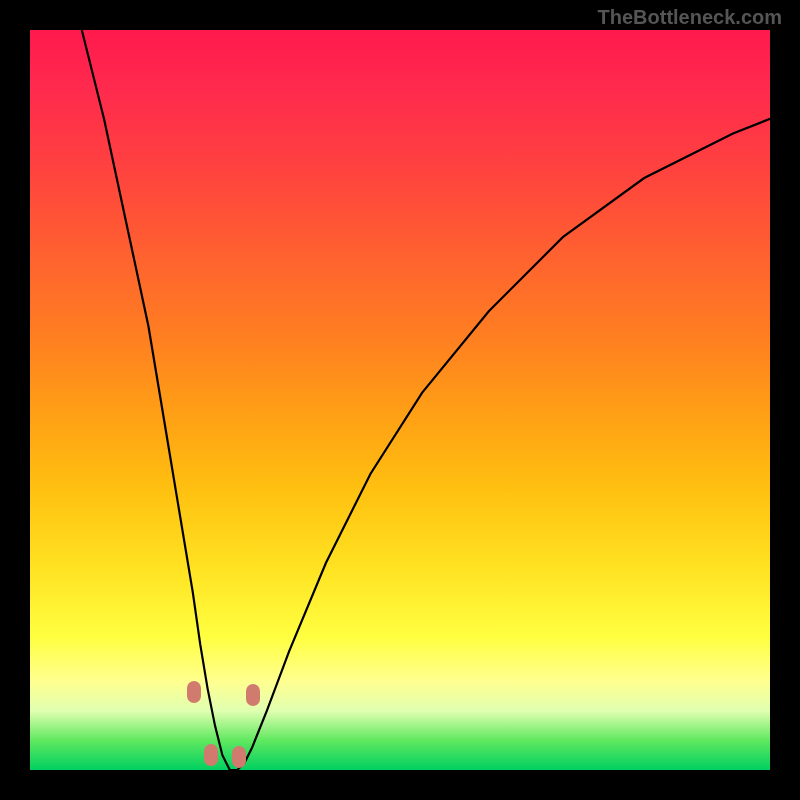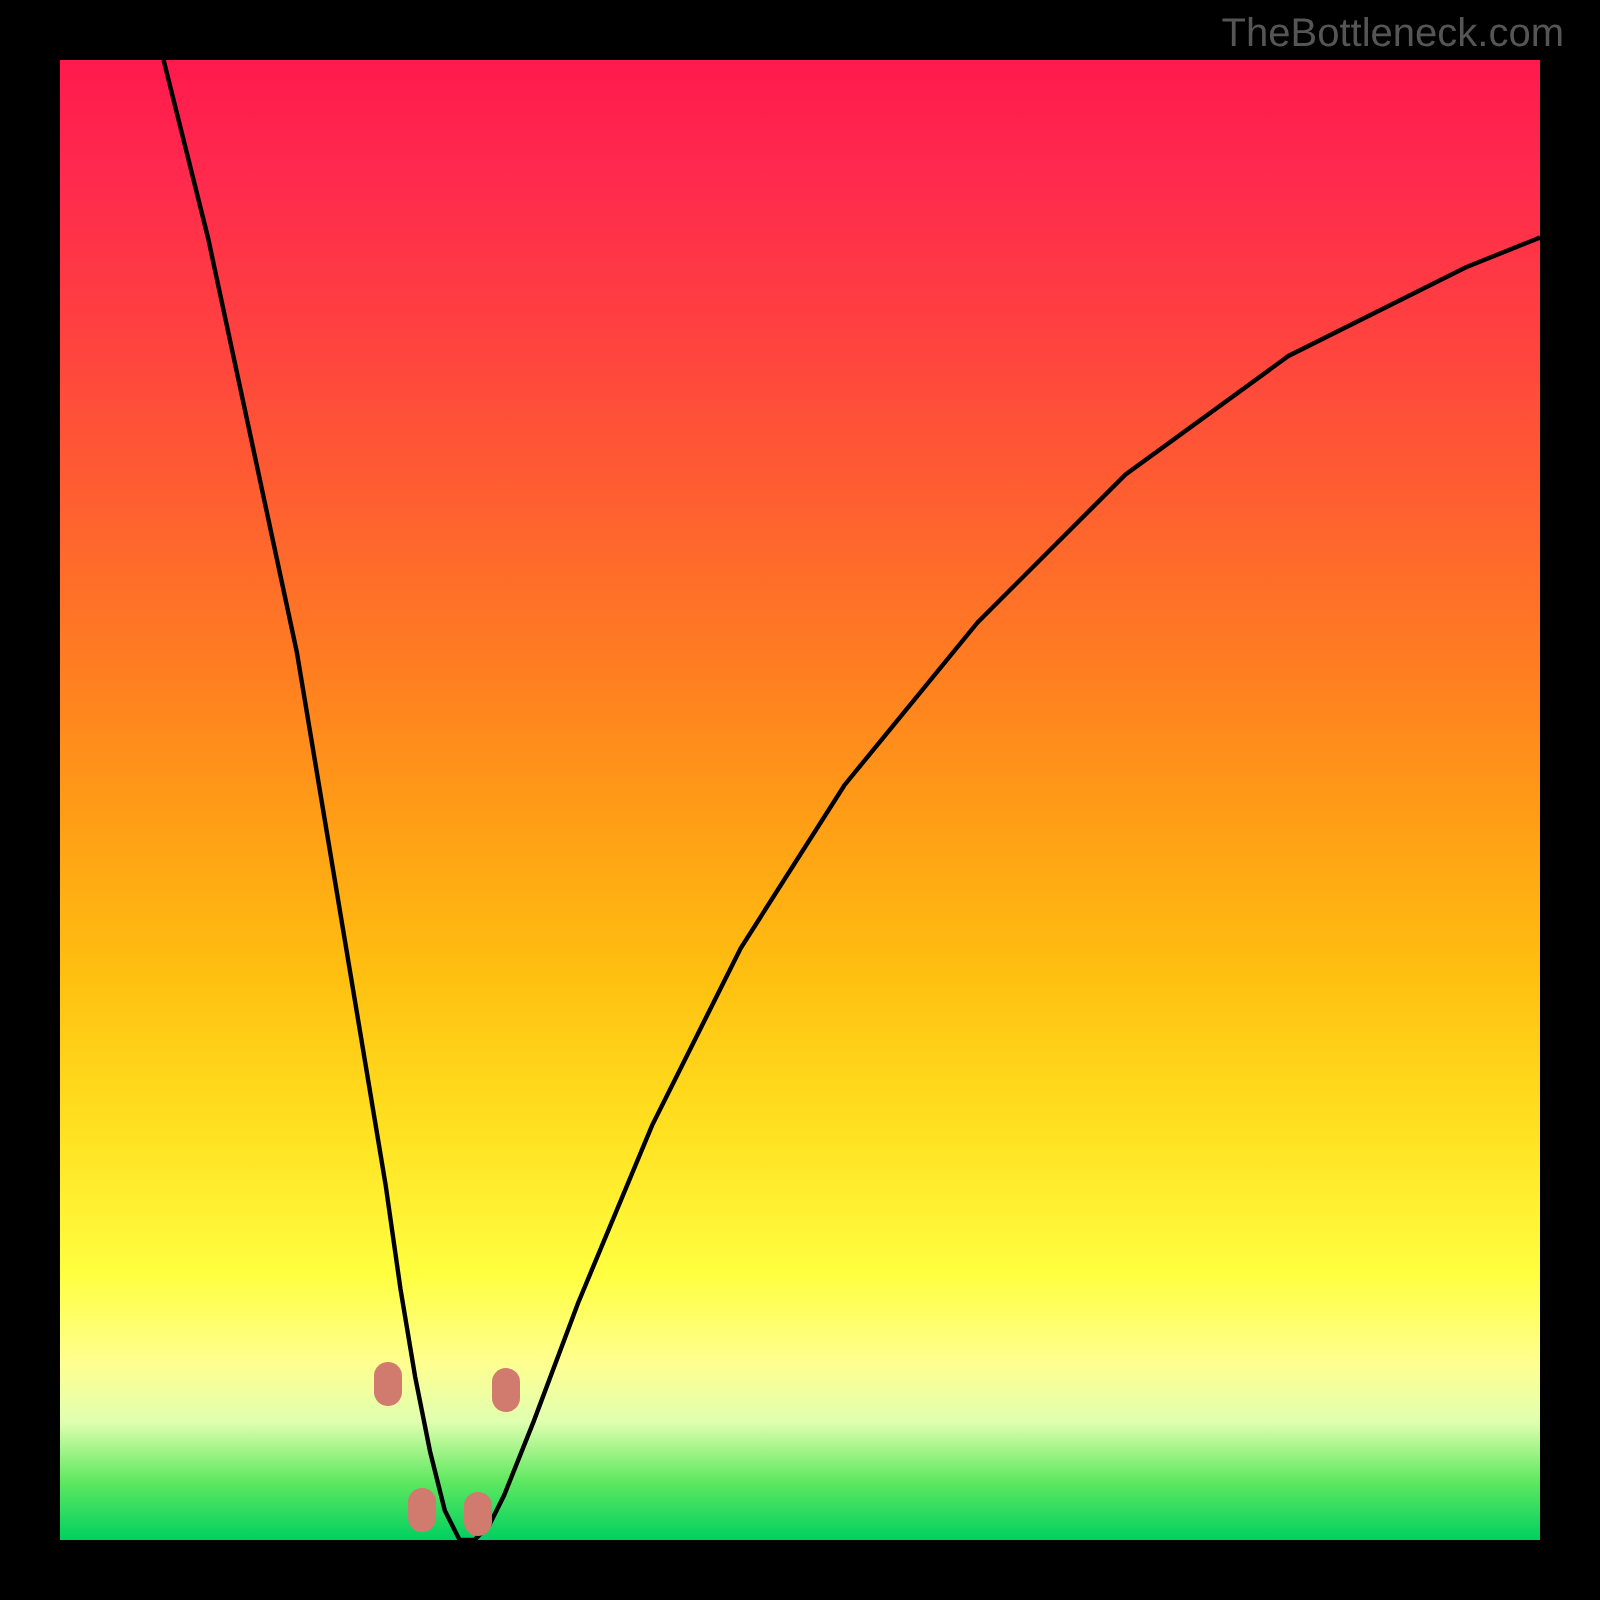--- a/index.html
+++ b/index.html
@@ -32,21 +32,21 @@
       #60e860 96%,
       #00d060 100%
     );
   }
   .watermark {
     position: absolute;
     top: 6px;
     right: 18px;
     color: #555;
     font-size: 20px;
-    font-weight: 400;
+    font-weight: 700;
     z-index: 10;
   }
   svg.curve {
     position: absolute;
     left: 0; top: 0;
     width: 100%;
     height: 100%;
   }
   .marker {
     position: absolute;

